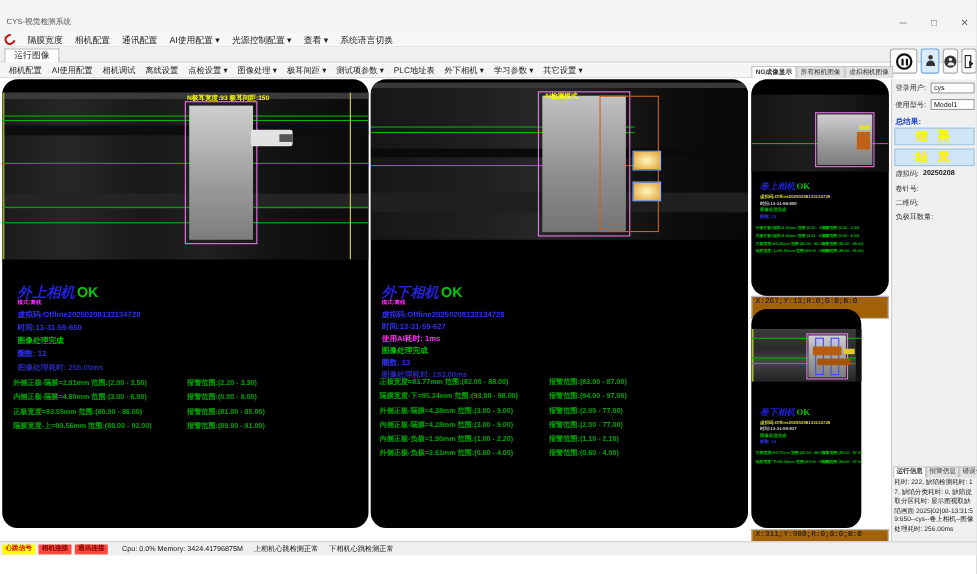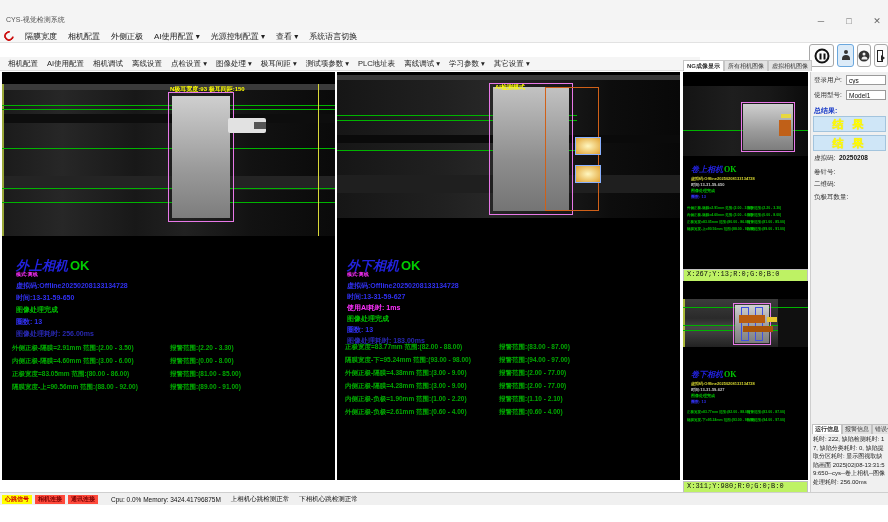--- a/index.html
+++ b/index.html
@@ -34,22 +34,22 @@
   .opcirc:after { content:""; position:absolute; left:2.5px; top:6px; width:6px; height:3px; border-radius:3px 3px 0 0; background:#eee; }
   .door { position:absolute; left:2px; top:5px; width:6px; height:12px; border:1.5px solid #222; }
   .door-arrow { position:absolute; left:6px; top:10px; width:0; height:0; border-left:4px solid #222; border-top:3px solid transparent; border-bottom:3px solid transparent; }
 
   
   .viewtabs { position:absolute; left:683px; top:60px; height:11px; display:flex; }
   .vtab { font-size:6px; line-height:10px; padding:0 3px; color:#333; background:#e3e3e3; border:1px solid #c6c6c6; border-bottom:none; white-space:nowrap; }
   .vtab.active { background:#ffffff; font-weight:bold; }
 
   
-  .panel { position:absolute; background:#000; overflow:hidden; }
-  .coord-bar { position:absolute; height:21px; background:#bef264; border:1px solid #c0c0c0; font-family:"Liberation Mono",monospace; font-size:7px; line-height:9px; color:#111; padding-left:3px; white-space:nowrap; }
+  .panel { position:absolute; background:#000; overflow:hidden;border-radius:14px; }
+  .coord-bar { position:absolute; height:21px; background:#a16207; border:1px solid #c0c0c0; font-family:"Liberation Mono",monospace; font-size:7px; line-height:9px; color:#111; padding-left:3px; white-space:nowrap; }
   .scene { position:absolute; overflow:hidden; }
   .gline { position:absolute; height:1px; background:#00b400; }
   .yline { position:absolute; width:1px; background:#d8d838; }
   .pink-rect { position:absolute; border:1px solid #e878e8; }
   .orange-rect { position:absolute; border:1px solid #d06018; }
   .blue-rect { position:absolute; border:1px solid #4050e0; }
   .block { position:absolute; background:linear-gradient(180deg,#cfcfcf,#9a9a9a 60%,#7d7d7d); }
   .anno { position:absolute; font-size:6px; color:#ffff00; white-space:nowrap; font-weight:bold; }
 
   .ov-name { position:absolute; white-space:nowrap; font-family:"Liberation Serif",serif; font-style:italic; font-weight:bold; font-size:13px; color:#2222dd; }
@@ -95,39 +95,42 @@
       <span>─</span>
       <span>□</span>
       <span>✕</span>
     </div>
   </div>
 
   <div class="menubar">
     <span class="logo"></span>
     <span class="menu-item">隔膜宽度</span>
     <span class="menu-item">相机配置</span>
-    <span class="menu-item">外侧正极</span>
+    <span class="menu-item">通讯配置</span>
     <span class="menu-item">AI使用配置 ▾</span>
     <span class="menu-item">光源控制配置 ▾</span>
     <span class="menu-item">查看 ▾</span>
     <span class="menu-item">系统语言切换</span>
   </div>
 
+  <div class="tabstrip">
+    <div class="run-tab">运行图像</div>
+  </div>
 
   <div class="toolbar">
     <span class="tool-item">相机配置</span>
     <span class="tool-item">AI使用配置</span>
     <span class="tool-item">相机调试</span>
     <span class="tool-item">离线设置</span>
     <span class="tool-item">点检设置 ▾</span>
     <span class="tool-item">图像处理 ▾</span>
     <span class="tool-item">极耳间距 ▾</span>
     <span class="tool-item">测试项参数 ▾</span>
     <span class="tool-item">PLC地址表</span>
-    <span class="tool-item">离线调试 ▾</span>
+    <span class="tool-item">外下相机 ▾</span>
     <span class="tool-item">学习参数 ▾</span>
     <span class="tool-item">其它设置 ▾</span>
   </div>
 
   <div class="actions">
     <div class="abtn" style="width:26px;">
       <span class="pause-o">
           <i class="b1"></i>
           <i class="b2"></i>
         </span>
@@ -265,21 +268,21 @@
     <div class="sm-line c-green t35" style="left:64px; top:133px;">报警范围:(2.20 - 3.30)</div>
     <div class="sm-line c-green t35" style="left:4px; top:140px;">内侧正极-隔膜=4.60mm 范围:(3.00 - 6.00)</div>
     <div class="sm-line c-green t35" style="left:64px; top:140px;">报警范围:(0.00 - 8.00)</div>
     <div class="sm-line c-green t35" style="left:4px; top:147px;">正极宽度=83.05mm 范围:(80.00 - 86.00)</div>
     <div class="sm-line c-green t35" style="left:64px; top:147px;">报警范围:(81.00 - 85.00)</div>
     <div class="sm-line c-green t35" style="left:4px; top:154px;">隔膜宽度-上=90.56mm 范围:(88.00 - 92.00)</div>
     <div class="sm-line c-green t35" style="left:64px; top:154px;">报警范围:(89.00 - 91.00)</div>
   </div>
   <div class="coord-bar" style="left:683px; top:269px; width:125px;">X:267;Y:13;R:0;G:0;B:0</div>
 
-  <div class="panel" style="left:683px; top:281px; width:125px; height:199px;">
+  <div class="panel" style="left:683px; top:281px; width:100px; height:199px;">
     <div class="scene" style="left:0; top:18px; width:125px; height:48px; background:linear-gradient(180deg,#3c3c3c,#2a2a2a 40%,#474747 60%,#222222);">
       <div style="position:absolute;left:0;top:0;width:2px;height:48px;background:#aab838;"></div>
       <div style="position:absolute;left:95px;top:0;width:30px;height:48px;background:#101010;"></div>
       <div class="gline" style="left:0;top:8px;width:125px;"></div>
       <div class="gline" style="left:0;top:26px;width:95px;"></div>
       <div class="gline" style="left:0;top:31px;width:95px;"></div>
       <div class="pink-rect" style="left:50px;top:4px;width:38px;height:42px;"></div>
       <div class="block" style="left:52px;top:6px;width:34px;height:38px;"></div>
       <div class="blue-rect" style="left:58px;top:8px;width:8px;height:34px;"></div>
       <div class="blue-rect" style="left:72px;top:8px;width:8px;height:34px;"></div>

